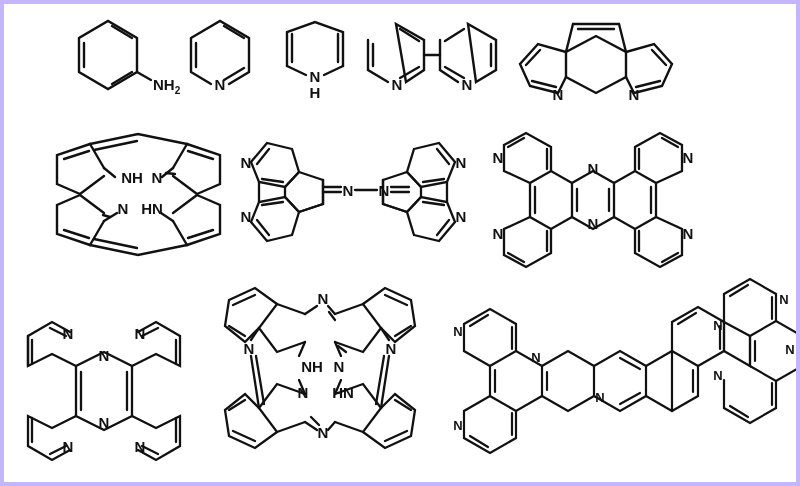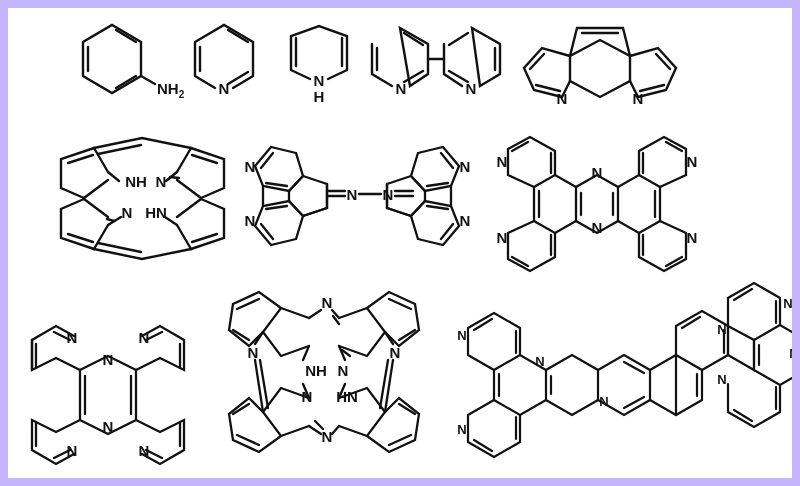--- a/index.html
+++ b/index.html
@@ -1,18 +1,18 @@
 <!DOCTYPE html>
 <html><head>
 <meta charset="utf-8">
 <style>
   html,body{margin:0;padding:0;background:#ffffff;}
   body{font-family:"Liberation Sans",sans-serif;}
   #page{position:relative;width:800px;height:486px;background:#ffffff;
-        box-sizing:border-box;border:8px solid #c4b5fd;overflow:hidden;}
+        box-sizing:border-box;border:4px solid #c4b5fd;overflow:hidden;}
   .mol{position:absolute;}
   svg{display:block;overflow:visible;}
   svg text{font-family:"Liberation Sans",sans-serif;font-weight:bold;fill:#111111;}
   .lbl{font-size:15px;}
   .lbl-sm{font-size:13px;}
   .sub{font-size:10px;}
 </style>
 </head>
 <body>
 

